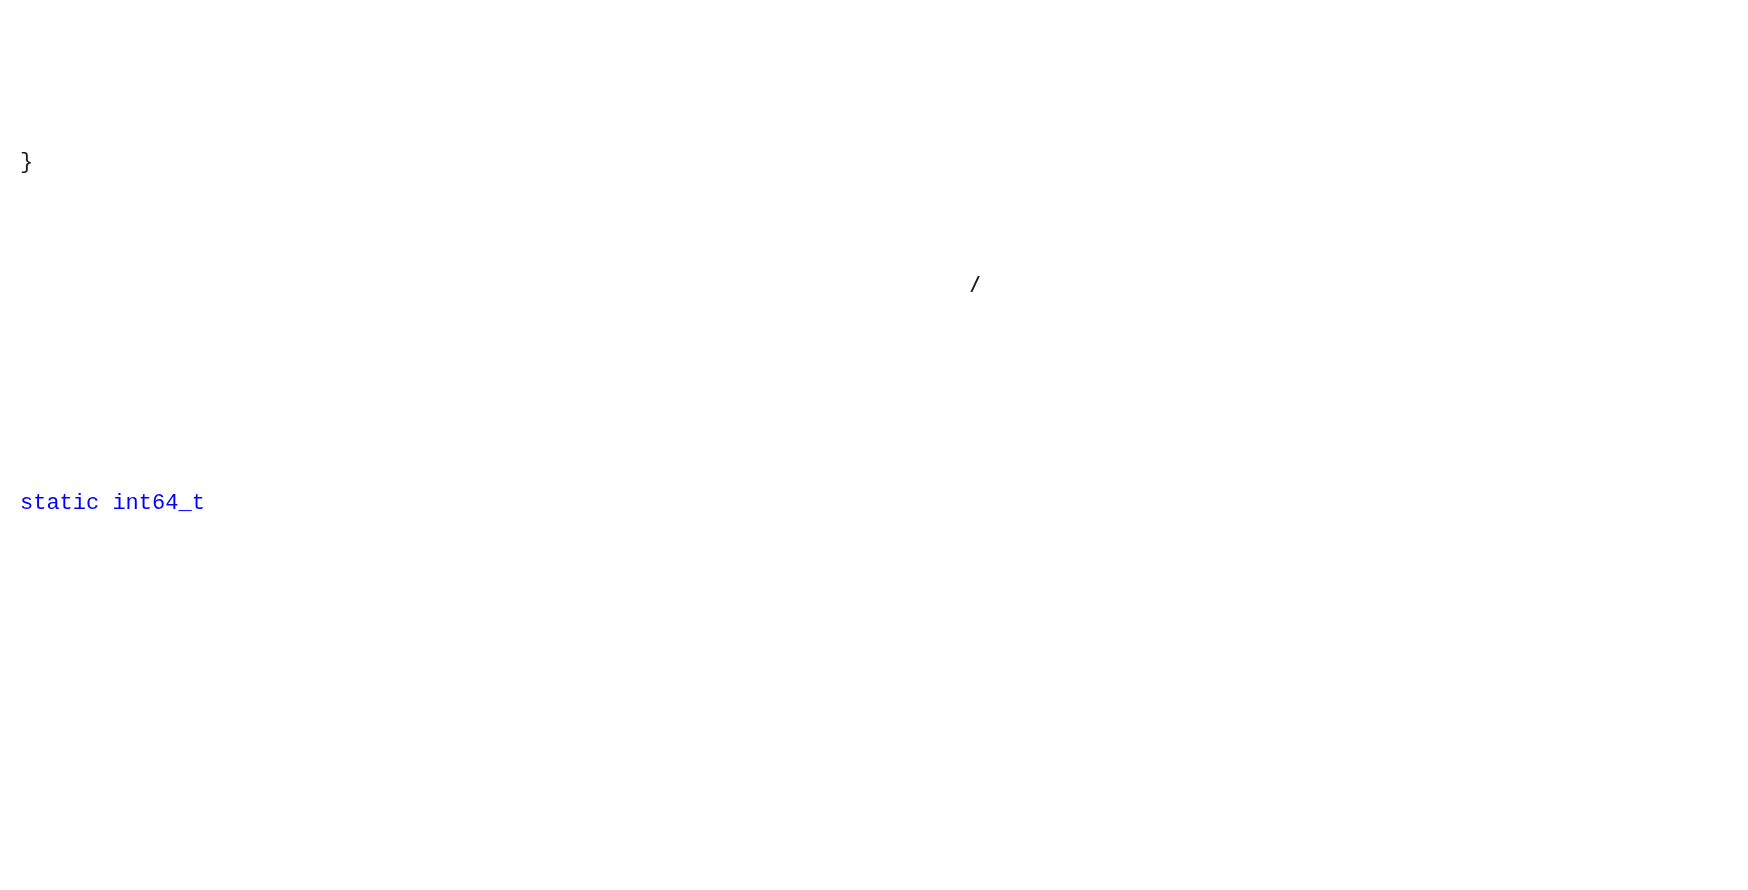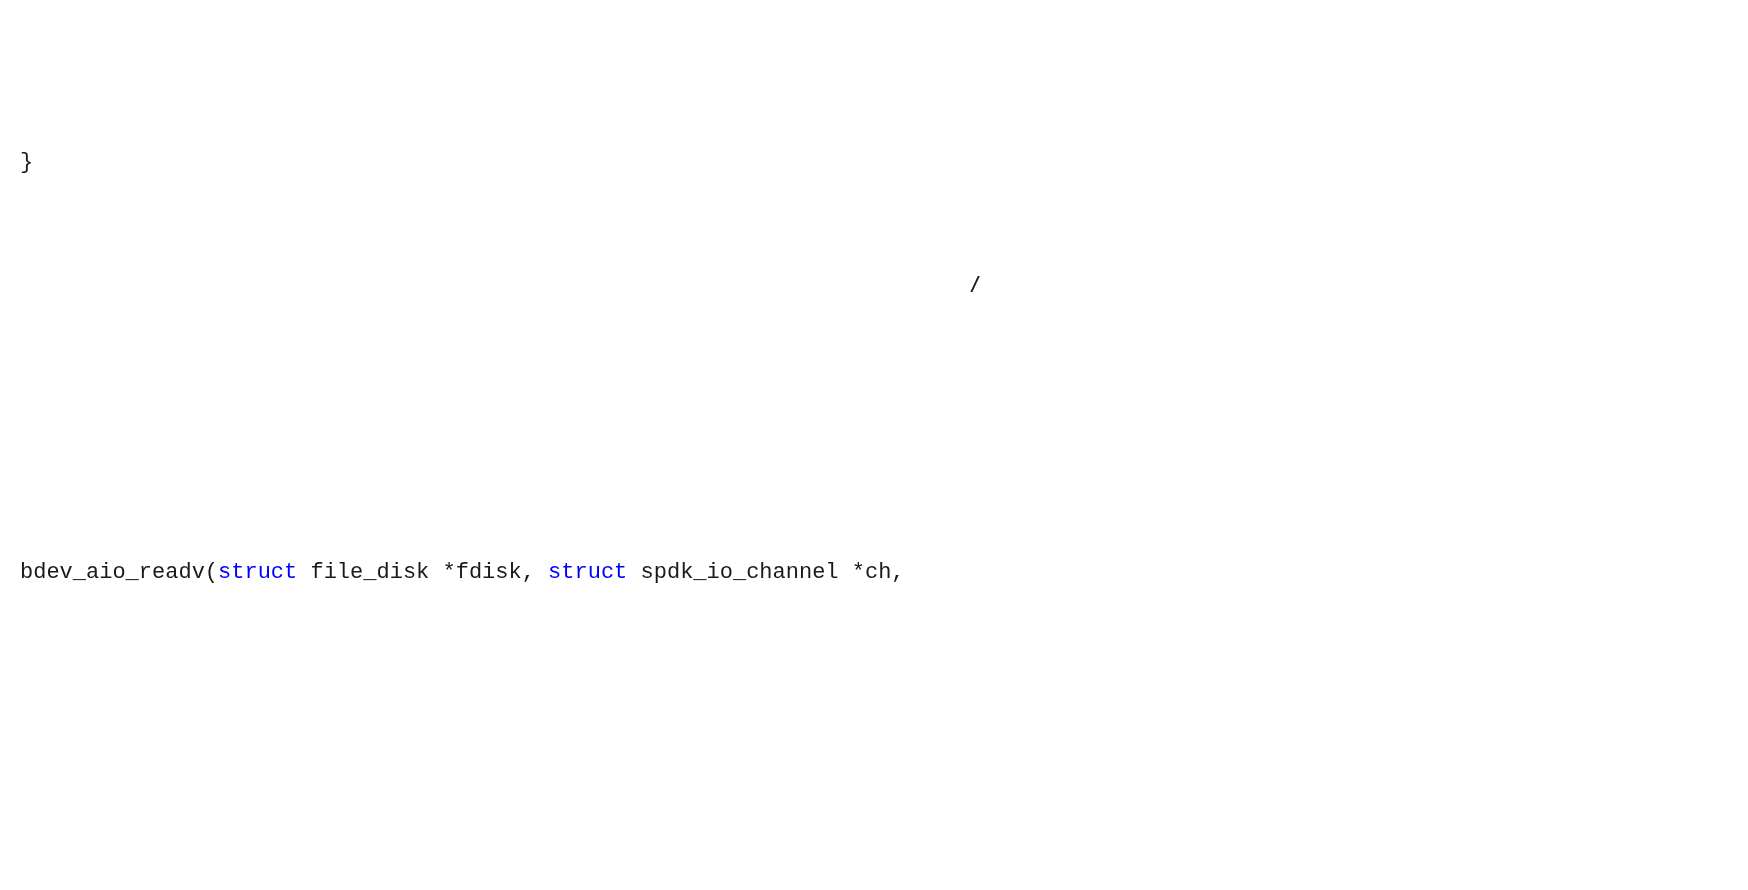--- a/index.html
+++ b/index.html
@@ -49,23 +49,23 @@
 <div class="code-container">
   <div class="code-block">
 
     
     <span class="line"><span class="plain">}</span></span>
 
     
     <span class="line"> </span>
 
     
+    <span class="line"><span class="kw">static</span><span class="plain"> </span><span class="kw">int64_t</span></span>
 
     
-    <span class="line"><span class="plain">bdev_aio_readv(</span><span class="kw">struct</span><span class="plain"> file_disk *fdisk, </span><span class="kw">struct</span><span class="plain"> spdk_io_channel *ch,</span></span>
 
     
 
     
     
 
     
     
 
     

